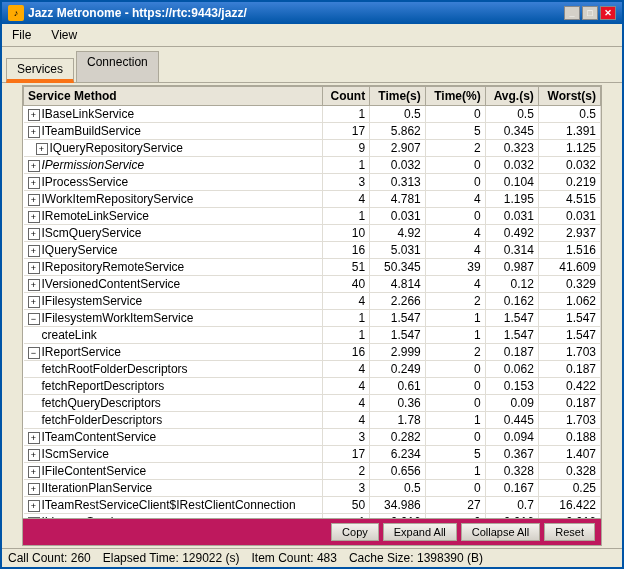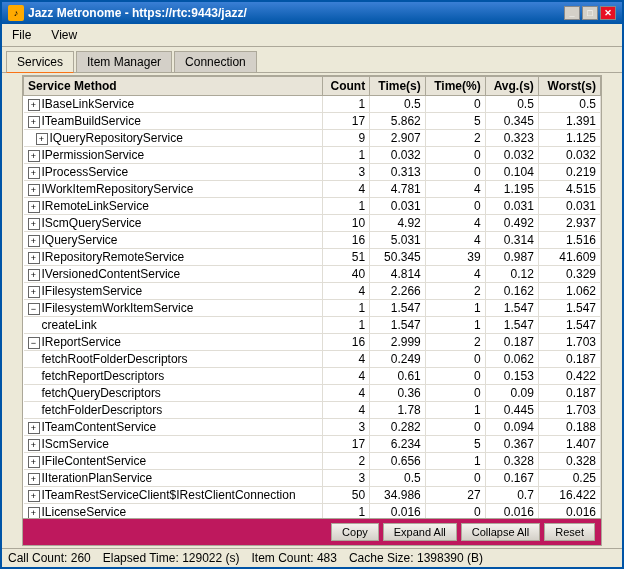--- a/index.html
+++ b/index.html
@@ -12,21 +12,21 @@
     .title-icon { width: 16px; height: 16px; background: #ffaa00; border-radius: 2px; display: flex; align-items: center; justify-content: center; font-size: 9px; color: #000; }
     .window-controls { display: flex; gap: 2px; }
     .win-btn { width: 16px; height: 14px; border: 1px solid #888; background: #d4d0c8; display: flex; align-items: center; justify-content: center; font-size: 9px; cursor: pointer; font-weight: bold; }
     .win-btn.close { background: #e81123; color: white; }
     
     .menu-bar { background: #ece9d8; border-bottom: 1px solid #aca899; padding: 2px 4px; display: flex; gap: 8px; }
     .menu-item { padding: 2px 6px; cursor: pointer; font-size: 12px; }
     
     .tabs { background: #ece9d8; padding: 4px 4px 0; display: flex; gap: 2px; border-bottom: 1px solid #aca899; }
     .tab { padding: 3px 10px; border: 1px solid #aca899; border-bottom: none; background: #d4d0c8; cursor: pointer; font-size: 12px; }
-    .tab.active { background: #ece9d8; border-bottom: 1px solid #f97316; margin-bottom: -1px; z-index: 1; }
+    .tab.active { background: #ece9d8; border-bottom: 4px solid #f97316; margin-bottom: -1px; z-index: 1; margin-top: 7px; }
     
     .content { flex: 1; background: white; border: 1px solid #aca899; margin: 2px 20px; display: flex; flex-direction: column; overflow: hidden; }
     
     .table-container { flex: 1; overflow-y: auto; overflow-x: hidden; }
     
     table { width: 100%; border-collapse: collapse; font-size: 11px; }
     thead tr { background: #e8e4d8; }
     thead th { border: 1px solid #aca899; padding: 2px 4px; text-align: left; font-weight: bold; white-space: nowrap; position: sticky; top: 0; background: #e8e4d8; z-index: 10; }
     thead th.num { text-align: right; }
     tbody tr { border-bottom: 1px solid #e0ddd5; }
@@ -56,21 +56,20 @@
     </div>
   </div>
 
   <div class="menu-bar">
     <div class="menu-item">File</div>
     <div class="menu-item">View</div>
   </div>
 
   <div class="tabs">
     <div class="tab active">Services</div>
-    <div class="tab">Item Manager</div>
     <div class="tab">Connection</div>
   </div>
 
   <div class="content">
     <div class="table-container">
       <table>
         <thead>
           <tr>
             <th>Service Method</th>
             <th class="num">Count</th>
@@ -99,21 +98,21 @@
             </tr>
             <tr>
               <td style="padding-left: 12px;"><span class="expand-icon">+</span><span>IQueryRepositoryService</span></td>
               <td class="num">9</td>
               <td class="num">2.907</td>
               <td class="num">2</td>
               <td class="num">0.323</td>
               <td class="num">1.125</td>
             </tr>
             <tr>
-              <td style="padding-left: 4px;"><span class="expand-icon">+</span><span>IPermissionService</span></td>
+              <td style="padding-left: 4px; font-style: italic;"><span class="expand-icon">+</span><span>IPermissionService</span></td>
               <td class="num">1</td>
               <td class="num">0.032</td>
               <td class="num">0</td>
               <td class="num">0.032</td>
               <td class="num">0.032</td>
             </tr>
             <tr>
               <td style="padding-left: 4px;"><span class="expand-icon">+</span><span>IProcessService</span></td>
               <td class="num">3</td>
               <td class="num">0.313</td>

